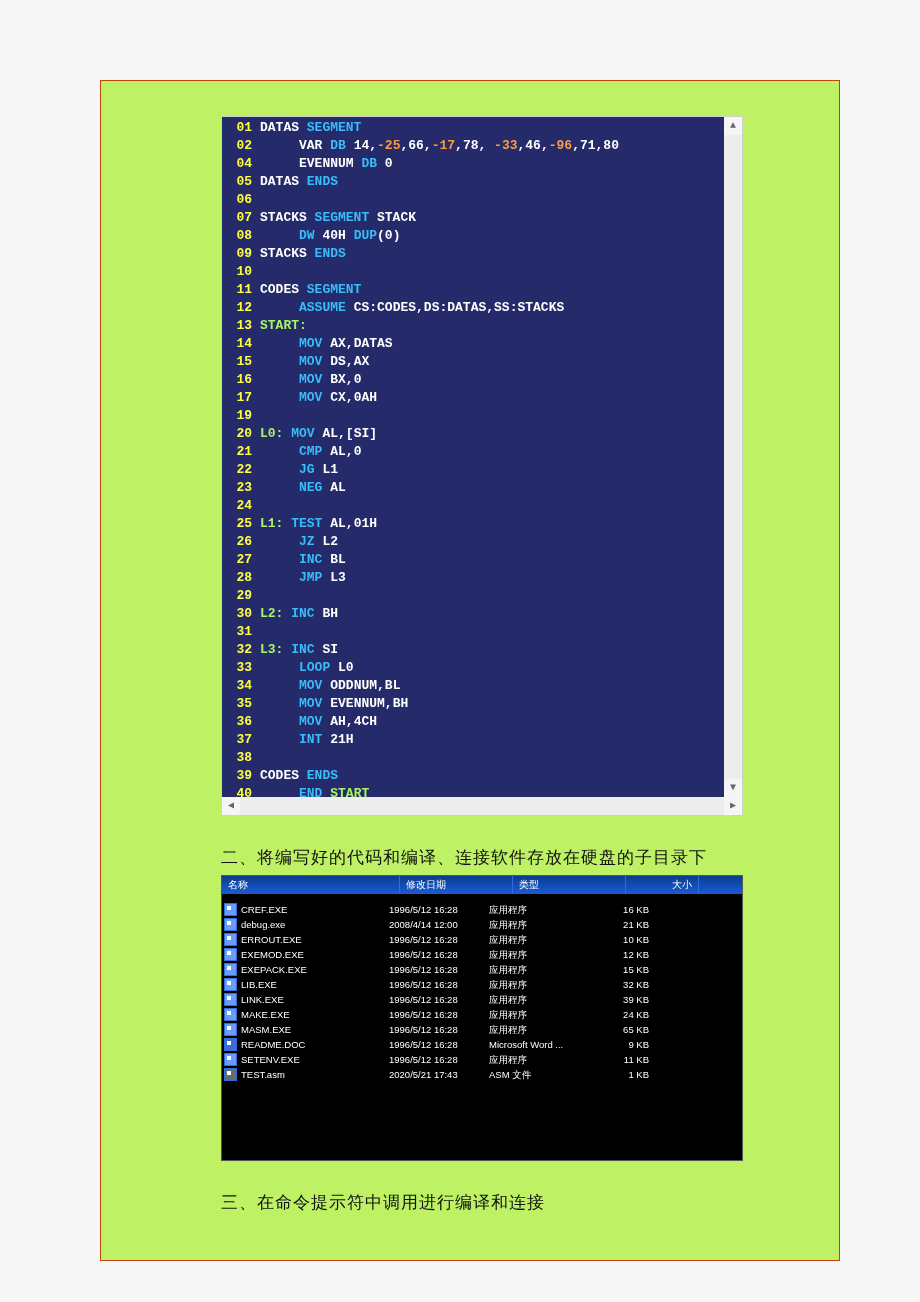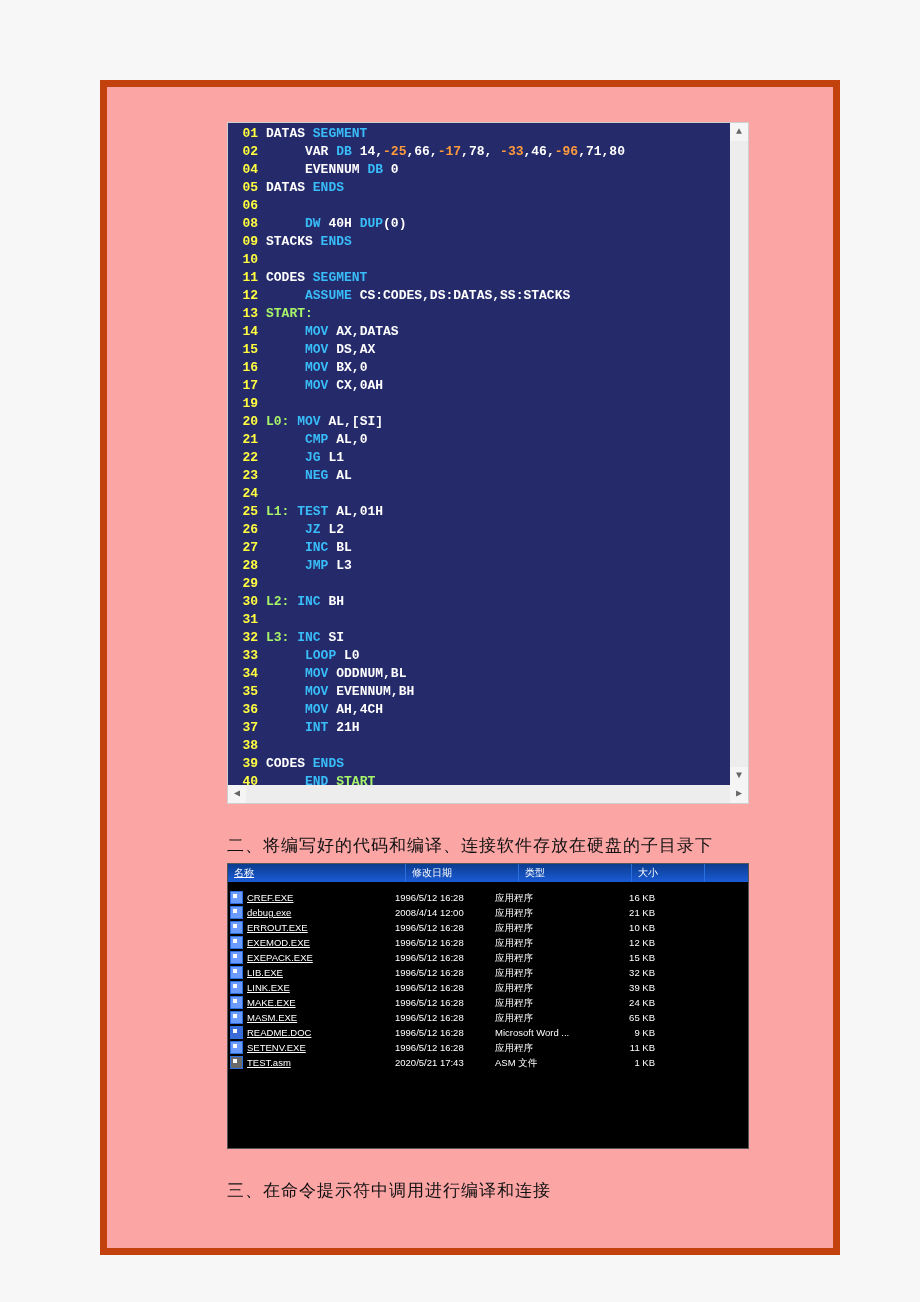--- a/index.html
+++ b/index.html
@@ -5,22 +5,22 @@
   body {
     margin: 0;
     padding: 0;
     background: #f7f7f7;
     font-family: Arial, sans-serif;
     font-size: 14px;
     color: #111;
     width: 920px;
   }
   .page {
-    background: #fca5a5;
-    border: 7px solid #c2410c;
+    background: #bef264;
+    border: 1px solid #c2410c;
     margin: 80px 80px 20px 100px;
     box-sizing: border-box;
   }
   .pad {
     padding: 35px 35px 40px 120px;
   }
   
   .editor {
     position: relative;
     width: 520px;
@@ -105,25 +105,25 @@
   .fl-body {
     padding: 8px 0;
   }
   .fl-row {
     display: flex;
     color: #fff;
     font-size: 9.5px;
     line-height: 15px;
     padding: 0 2px;
   }
-  .col-name { width: 165px; display: flex; align-items: center; gap: 4px; text-decoration: underline; }
+  .col-name { width: 165px; display: flex; align-items: center; gap: 4px; }
   .col-date { width: 100px; }
   .col-type { width: 100px; }
   .col-size { width: 60px; text-align: right; padding-right: 20px; }
-  .fl-head .col-size { text-align: left; }
+  .fl-head .col-size { text-align: right; }
   .ic {
     width: 11px; height: 11px; display: inline-block;
     background: #6b9bff;
     border: 1px solid #2a6ee0;
     position: relative;
   }
   .ic::after {
     content: ""; position: absolute; left: 2px; top: 2px; width: 4px; height: 4px;
     background: #fff;
   }
@@ -139,20 +139,21 @@
 <div class="page">
   <div class="pad">
 
     <div class="editor">
       <div class="lines" id="code-lines">
           <div class="line"><span class="ln">01</span><span class="code">DATAS <span class="kw">SEGMENT</span></span></div>
           <div class="line"><span class="ln">02</span><span class="code">     VAR <span class="kw">DB</span> 14,<span class="num">-25</span>,66,<span class="num">-17</span>,78, <span class="num">-33</span>,46,<span class="num">-96</span>,71,80</span></div>
           <div class="line"><span class="ln">04</span><span class="code">     EVENNUM <span class="kw">DB</span> 0</span></div>
           <div class="line"><span class="ln">05</span><span class="code">DATAS <span class="kw">ENDS</span></span></div>
           <div class="line"><span class="ln">06</span><span class="code"></span></div>
+          <div class="line"><span class="ln">07</span><span class="code">STACKS <span class="kw">SEGMENT</span> STACK</span></div>
           <div class="line"><span class="ln">08</span><span class="code">     <span class="kw">DW</span> 40H <span class="kw">DUP</span>(0)</span></div>
           <div class="line"><span class="ln">09</span><span class="code">STACKS <span class="kw">ENDS</span></span></div>
           <div class="line"><span class="ln">10</span><span class="code"></span></div>
           <div class="line"><span class="ln">11</span><span class="code">CODES <span class="kw">SEGMENT</span></span></div>
           <div class="line"><span class="ln">12</span><span class="code">     <span class="kw">ASSUME</span> CS:CODES,DS:DATAS,SS:STACKS</span></div>
           <div class="line"><span class="ln">13</span><span class="code"><span class="lbl">START:</span></span></div>
           <div class="line"><span class="ln">14</span><span class="code">     <span class="kw">MOV</span> AX,DATAS</span></div>
           <div class="line"><span class="ln">15</span><span class="code">     <span class="kw">MOV</span> DS,AX</span></div>
           <div class="line"><span class="ln">16</span><span class="code">     <span class="kw">MOV</span> BX,0</span></div>
           <div class="line"><span class="ln">17</span><span class="code">     <span class="kw">MOV</span> CX,0AH</span></div>

